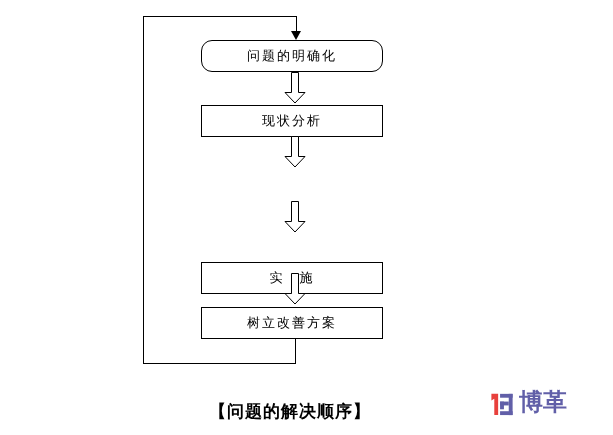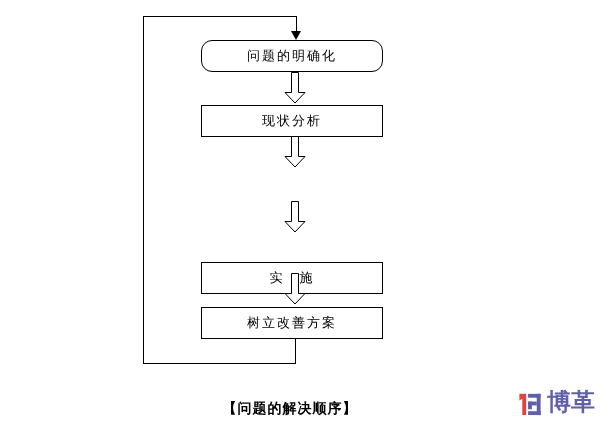--- a/index.html
+++ b/index.html
@@ -64,29 +64,29 @@
   .ha2 { top: 136px; }
   .ha3 { top: 201px; }
   .ha4 { top: 273px; }
   
   .caption {
     position: absolute;
     left: 0;
     top: 400px;
     width: 580px;
     text-align: center;
-    font-size: 14px;
+    font-size: 17px;
     font-weight: bold;
     color: #000000;
     letter-spacing: 1px;
   }
   
   .logo {
     position: absolute;
-    left: 505px;
+    left: 477px;
     top: 388px;
     width: 105px;
     height: 45px;
     text-decoration: underline;
   }
   .logo-icon {
     position: absolute;
     left: 12px;
     top: 2px;
     width: 26px;

